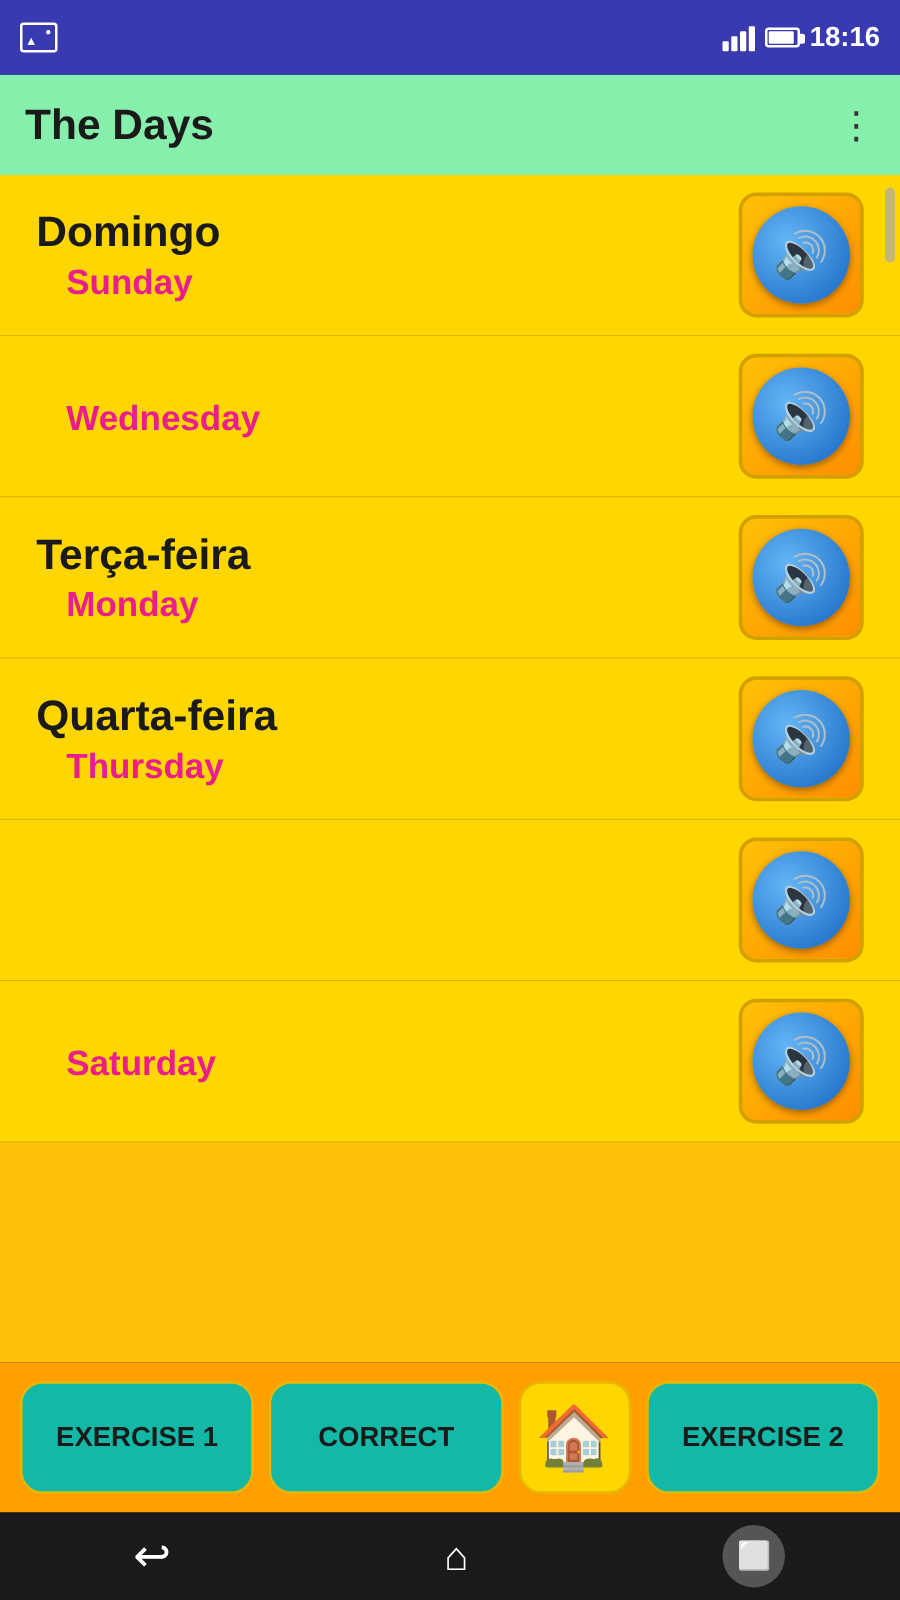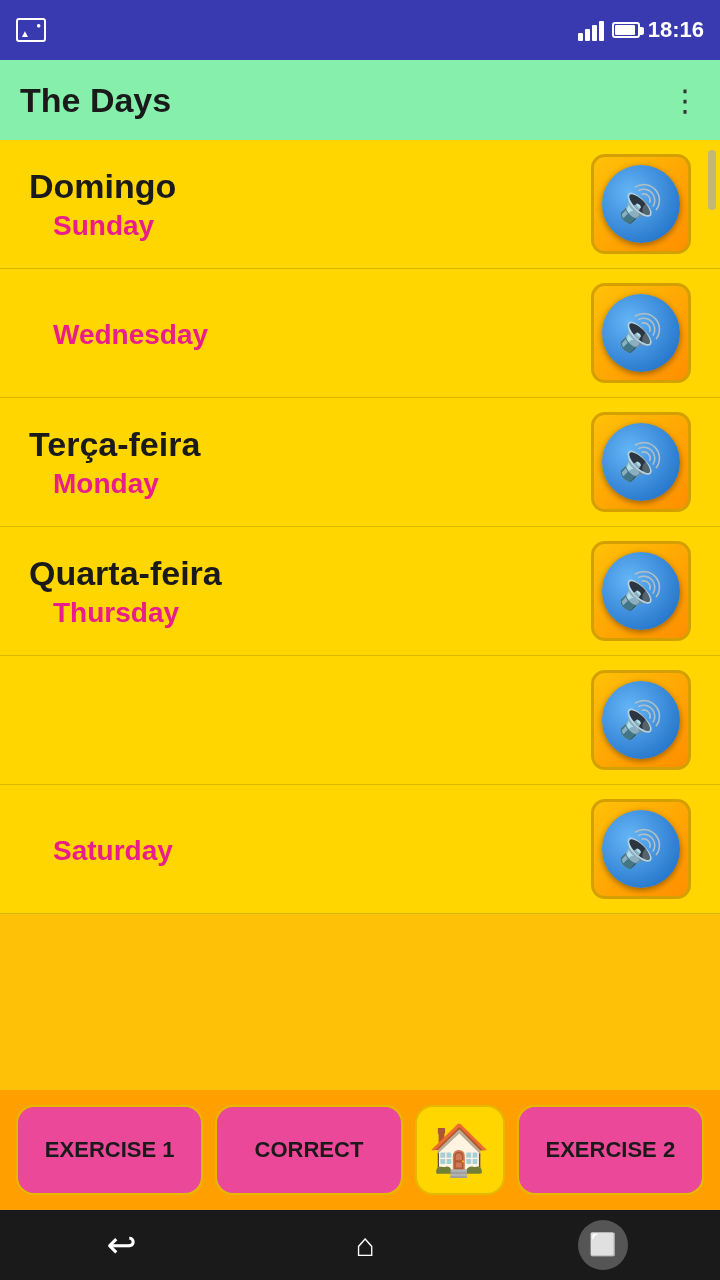--- a/index.html
+++ b/index.html
@@ -209,21 +209,21 @@
       width: 720px;
       height: 120px;
       background: #FFA000;
       display: flex;
       align-items: center;
       justify-content: space-around;
       padding: 10px 10px;
     }
     .action-btn {
       height: 90px;
-      background: #ec4899;
+      background: #14b8a6;
       border: 2px solid #e6b800;
       border-radius: 18px;
       display: flex;
       align-items: center;
       justify-content: center;
       cursor: pointer;
       font-size: 22px;
       font-weight: bold;
       color: #1a1a1a;
       flex: 1;

